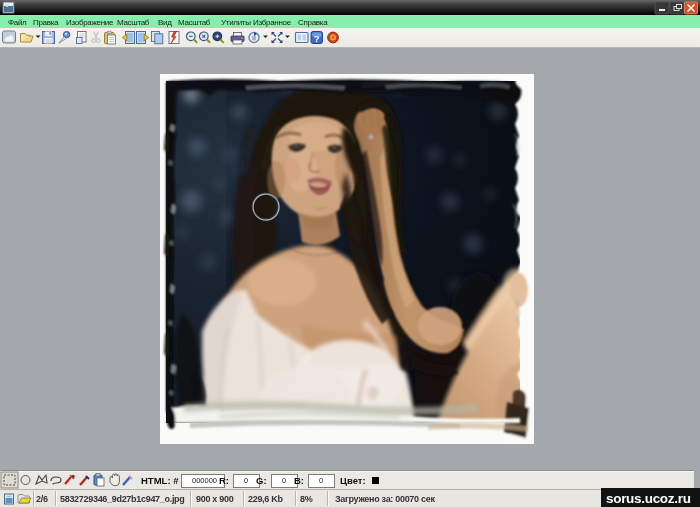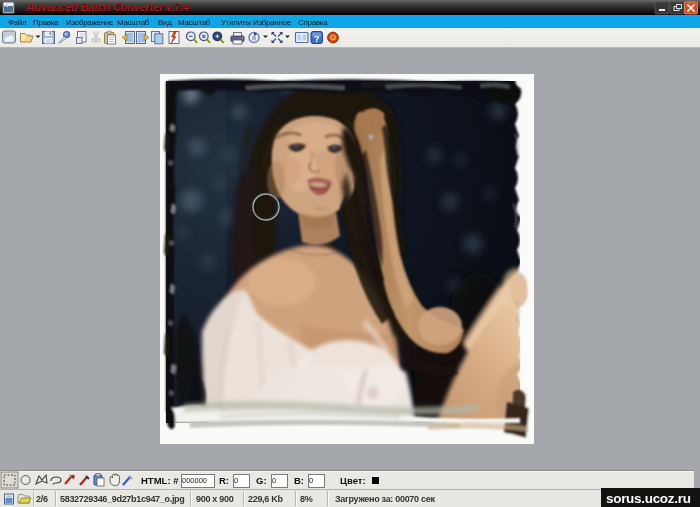--- a/index.html
+++ b/index.html
@@ -1,47 +1,46 @@
 <!DOCTYPE html>
 <html><head><meta charset="utf-8"><style>
 html,body{margin:0;padding:0}
 body{width:700px;height:507px;font-family:"Liberation Sans",sans-serif;position:relative;background:#a4a7ab;overflow:hidden}
 #titlebar{position:absolute;left:0;top:0;width:700px;height:15px;background:linear-gradient(#686868 0%,#3c3c3c 30%,#181818 75%,#000 100%)}
 #title-text{position:absolute;left:27px;top:0px;font-size:11px;line-height:15px;font-weight:bold;font-style:italic;color:#b51313;letter-spacing:-0.2px;text-shadow:0 1px 0 #2a0000}
-#menubar{position:absolute;left:0;top:15px;width:700px;height:13px;background:#0ea5e9;font-size:8px;letter-spacing:-0.3px;color:#1a1a1a;border-bottom:1px solid #c2bfb5}
+#menubar{position:absolute;left:0;top:15px;width:700px;height:13px;background:#86efac;font-size:8px;letter-spacing:-0.3px;color:#1a1a1a;border-bottom:1px solid #c2bfb5}
 .mi{position:absolute;top:3px}
 #toolbar{position:absolute;left:0;top:28px;width:700px;height:19px;background:linear-gradient(#f4f3ef,#ebeae4);border-bottom:1px solid #b9b6ae}
 #workspace{position:absolute;left:0;top:47px;width:700px;height:424px;background:#a4a7ab}
 #photo{position:absolute;left:160px;top:74px}
 #colorbar{position:absolute;left:0;top:470px;width:694px;height:19px;background:#eae8e2;border-top:1px solid #918e88;box-shadow:inset 0 1px 0 #f8f7f4}
 #statusbar{position:absolute;left:0;top:489px;width:612px;height:18px;background:#e9e7e1;border-top:1px solid #b5b2aa;color:#222}
 .sbt{position:absolute;top:4px;font-weight:bold;color:#333;font-size:9px;letter-spacing:-0.3px}
 .sep{position:absolute;top:1px;height:15px;width:1px;background:#b9b6ae;box-shadow:1px 0 0 #fbfaf8}
 .cbt{position:absolute;top:4px;font-weight:bold;color:#111;font-size:9.5px}
-.cbx{position:absolute;top:2.5px;height:12px;background:#fff;border:1px solid #7f7c76;font-size:7.5px;color:#222;line-height:12px;padding-left:0}
+.cbx{position:absolute;top:2.5px;height:12px;background:#fff;border:1px solid #7f7c76;font-size:7.5px;color:#222;line-height:12px;padding-left:10px}
 #wm{position:absolute;left:601px;top:488px;width:99px;height:31px;background:#121212}
 #wm span{position:absolute;left:5px;top:3px;font-size:13.5px;font-weight:bold;color:#fff;font-family:"Liberation Sans",sans-serif;letter-spacing:-0.3px}
 </style></head><body>
 <div id="workspace"></div>
 <div id="titlebar">
 <svg width="700" height="15" style="position:absolute;left:0;top:0">
 <rect x="3" y="2" width="11" height="11" fill="#e8eef2" stroke="#667" stroke-width="1"></rect>
 <rect x="4" y="6" width="9" height="6" fill="#4a6f96"></rect>
 <circle cx="7" cy="5.5" r="1.5" fill="#c8d8e8"></circle>
 <g>
 <rect x="655" y="2" width="14" height="12" rx="1" fill="#373737" stroke="#565656" stroke-width="0.8"></rect>
 <rect x="659" y="9" width="6" height="2" fill="#eee"></rect>
 <rect x="670" y="2" width="14" height="12" rx="1" fill="#373737" stroke="#565656" stroke-width="0.8"></rect>
 <rect x="674" y="6.5" width="5" height="4" fill="none" stroke="#ddd" stroke-width="1"></rect>
 <rect x="676.5" y="4.5" width="5" height="4" fill="#373737" stroke="#ddd" stroke-width="1"></rect>
 <rect x="684.5" y="2" width="13" height="12" rx="1" fill="#d4502a" stroke="#f0906a" stroke-width="0.8"></rect>
 <path d="M687.5 4.5 L694.5 11.5 M694.5 4.5 L687.5 11.5" stroke="#fff" stroke-width="1.5"></path>
 </g>
 </svg>
-<span id="title-text">Advanced Batch Converter v.7.4</span>
 </div>
 <div id="menubar">
 <span class="mi" style="left:8px">Файл</span>
 <span class="mi" style="left:33px">Правка</span>
 <span class="mi" style="left:66px">Изображение</span>
 <span class="mi" style="left:117px">Масштаб</span>
 <span class="mi" style="left:158px">Вид</span>
 <span class="mi" style="left:178px">Масштаб</span>
 <span class="mi" style="left:221px">Утилиты</span>
 <span class="mi" style="left:253px">Избранное</span>

